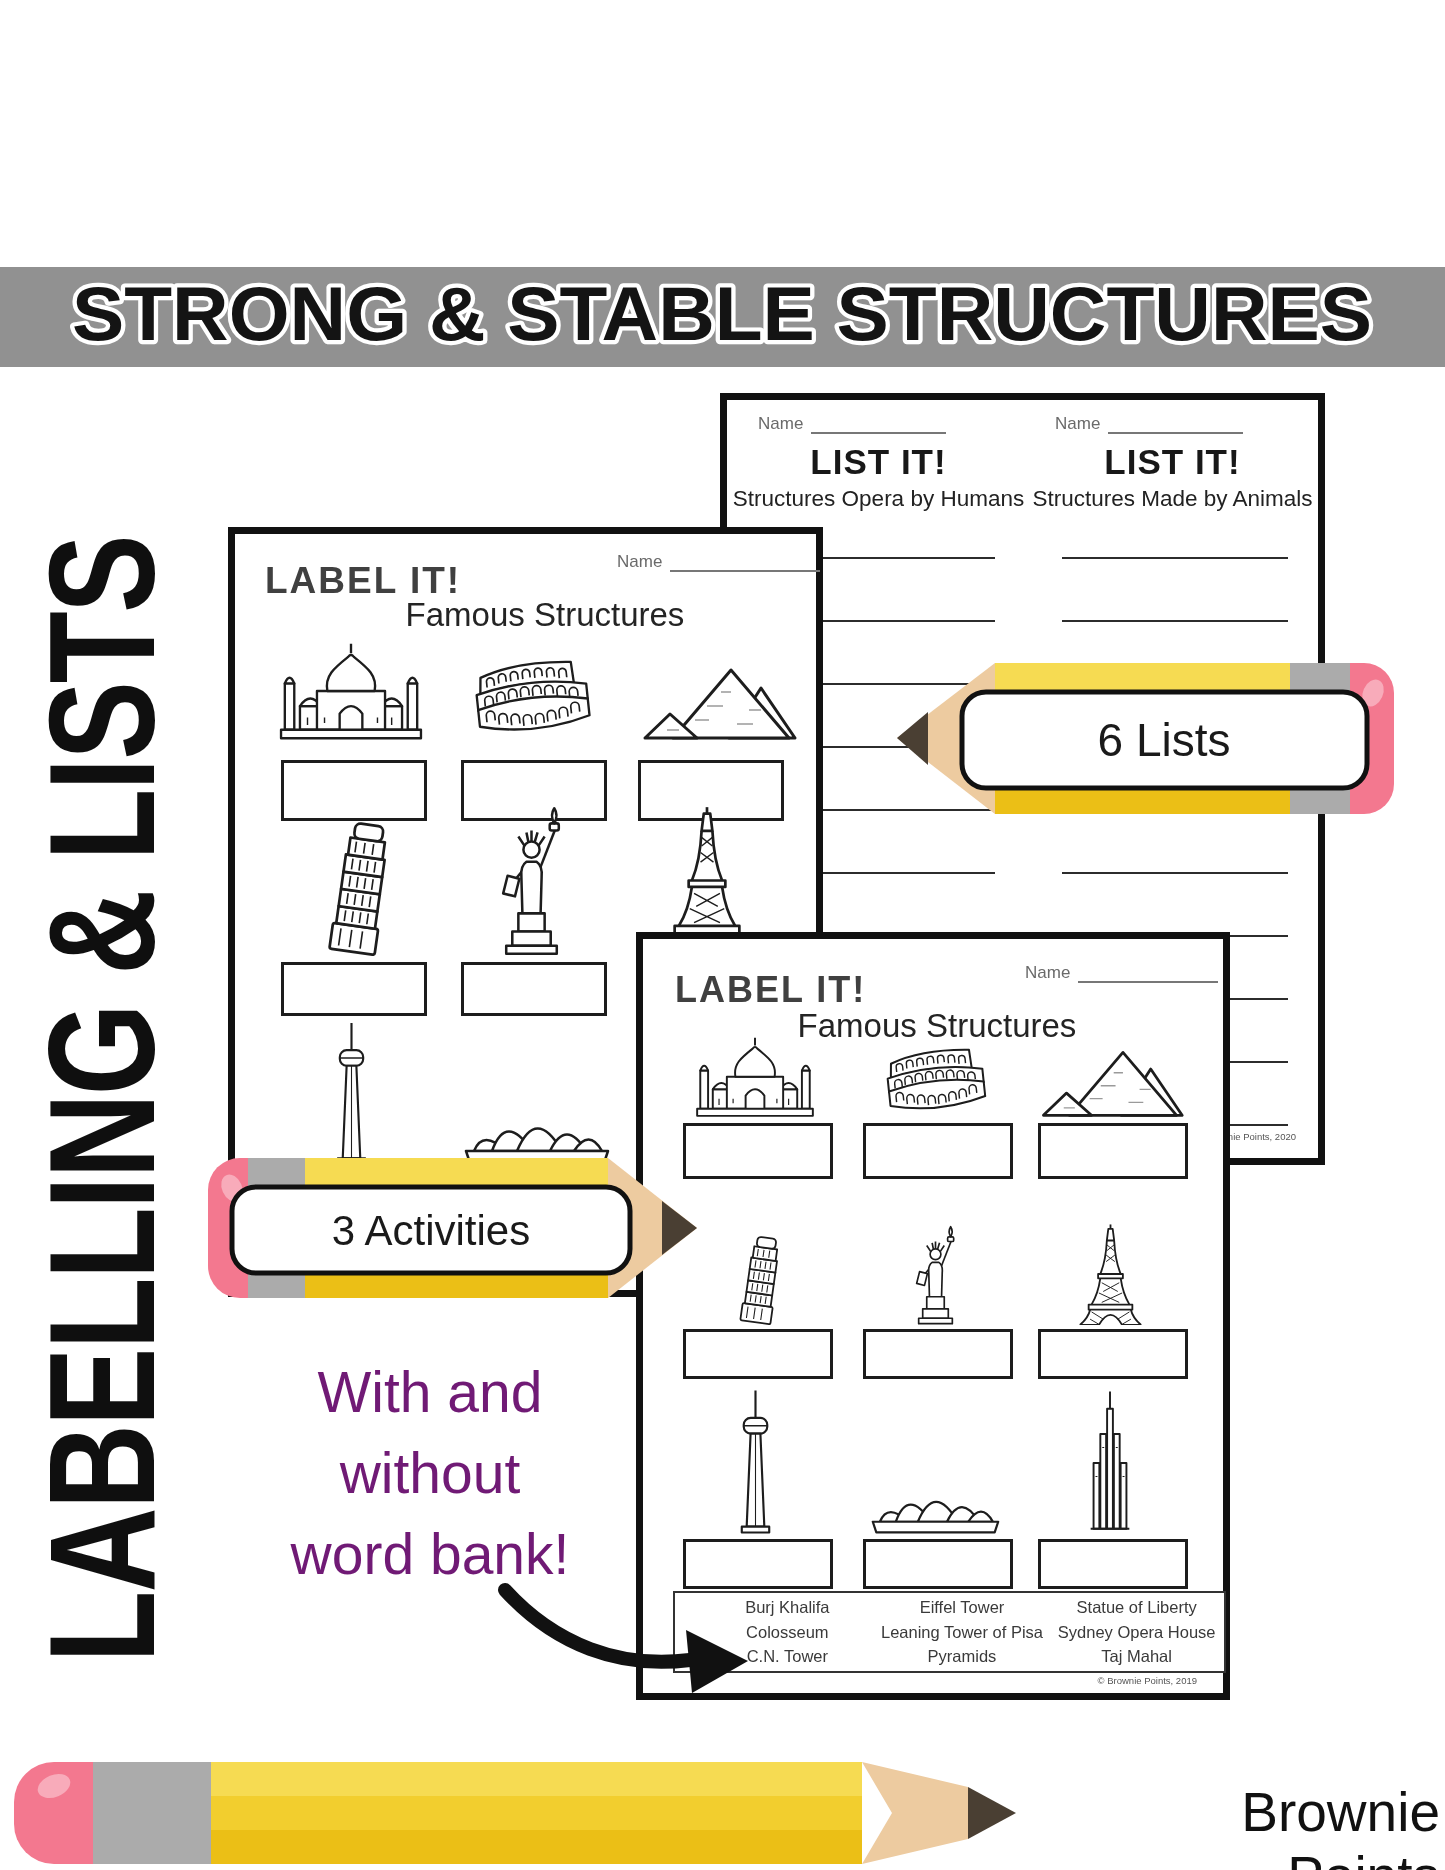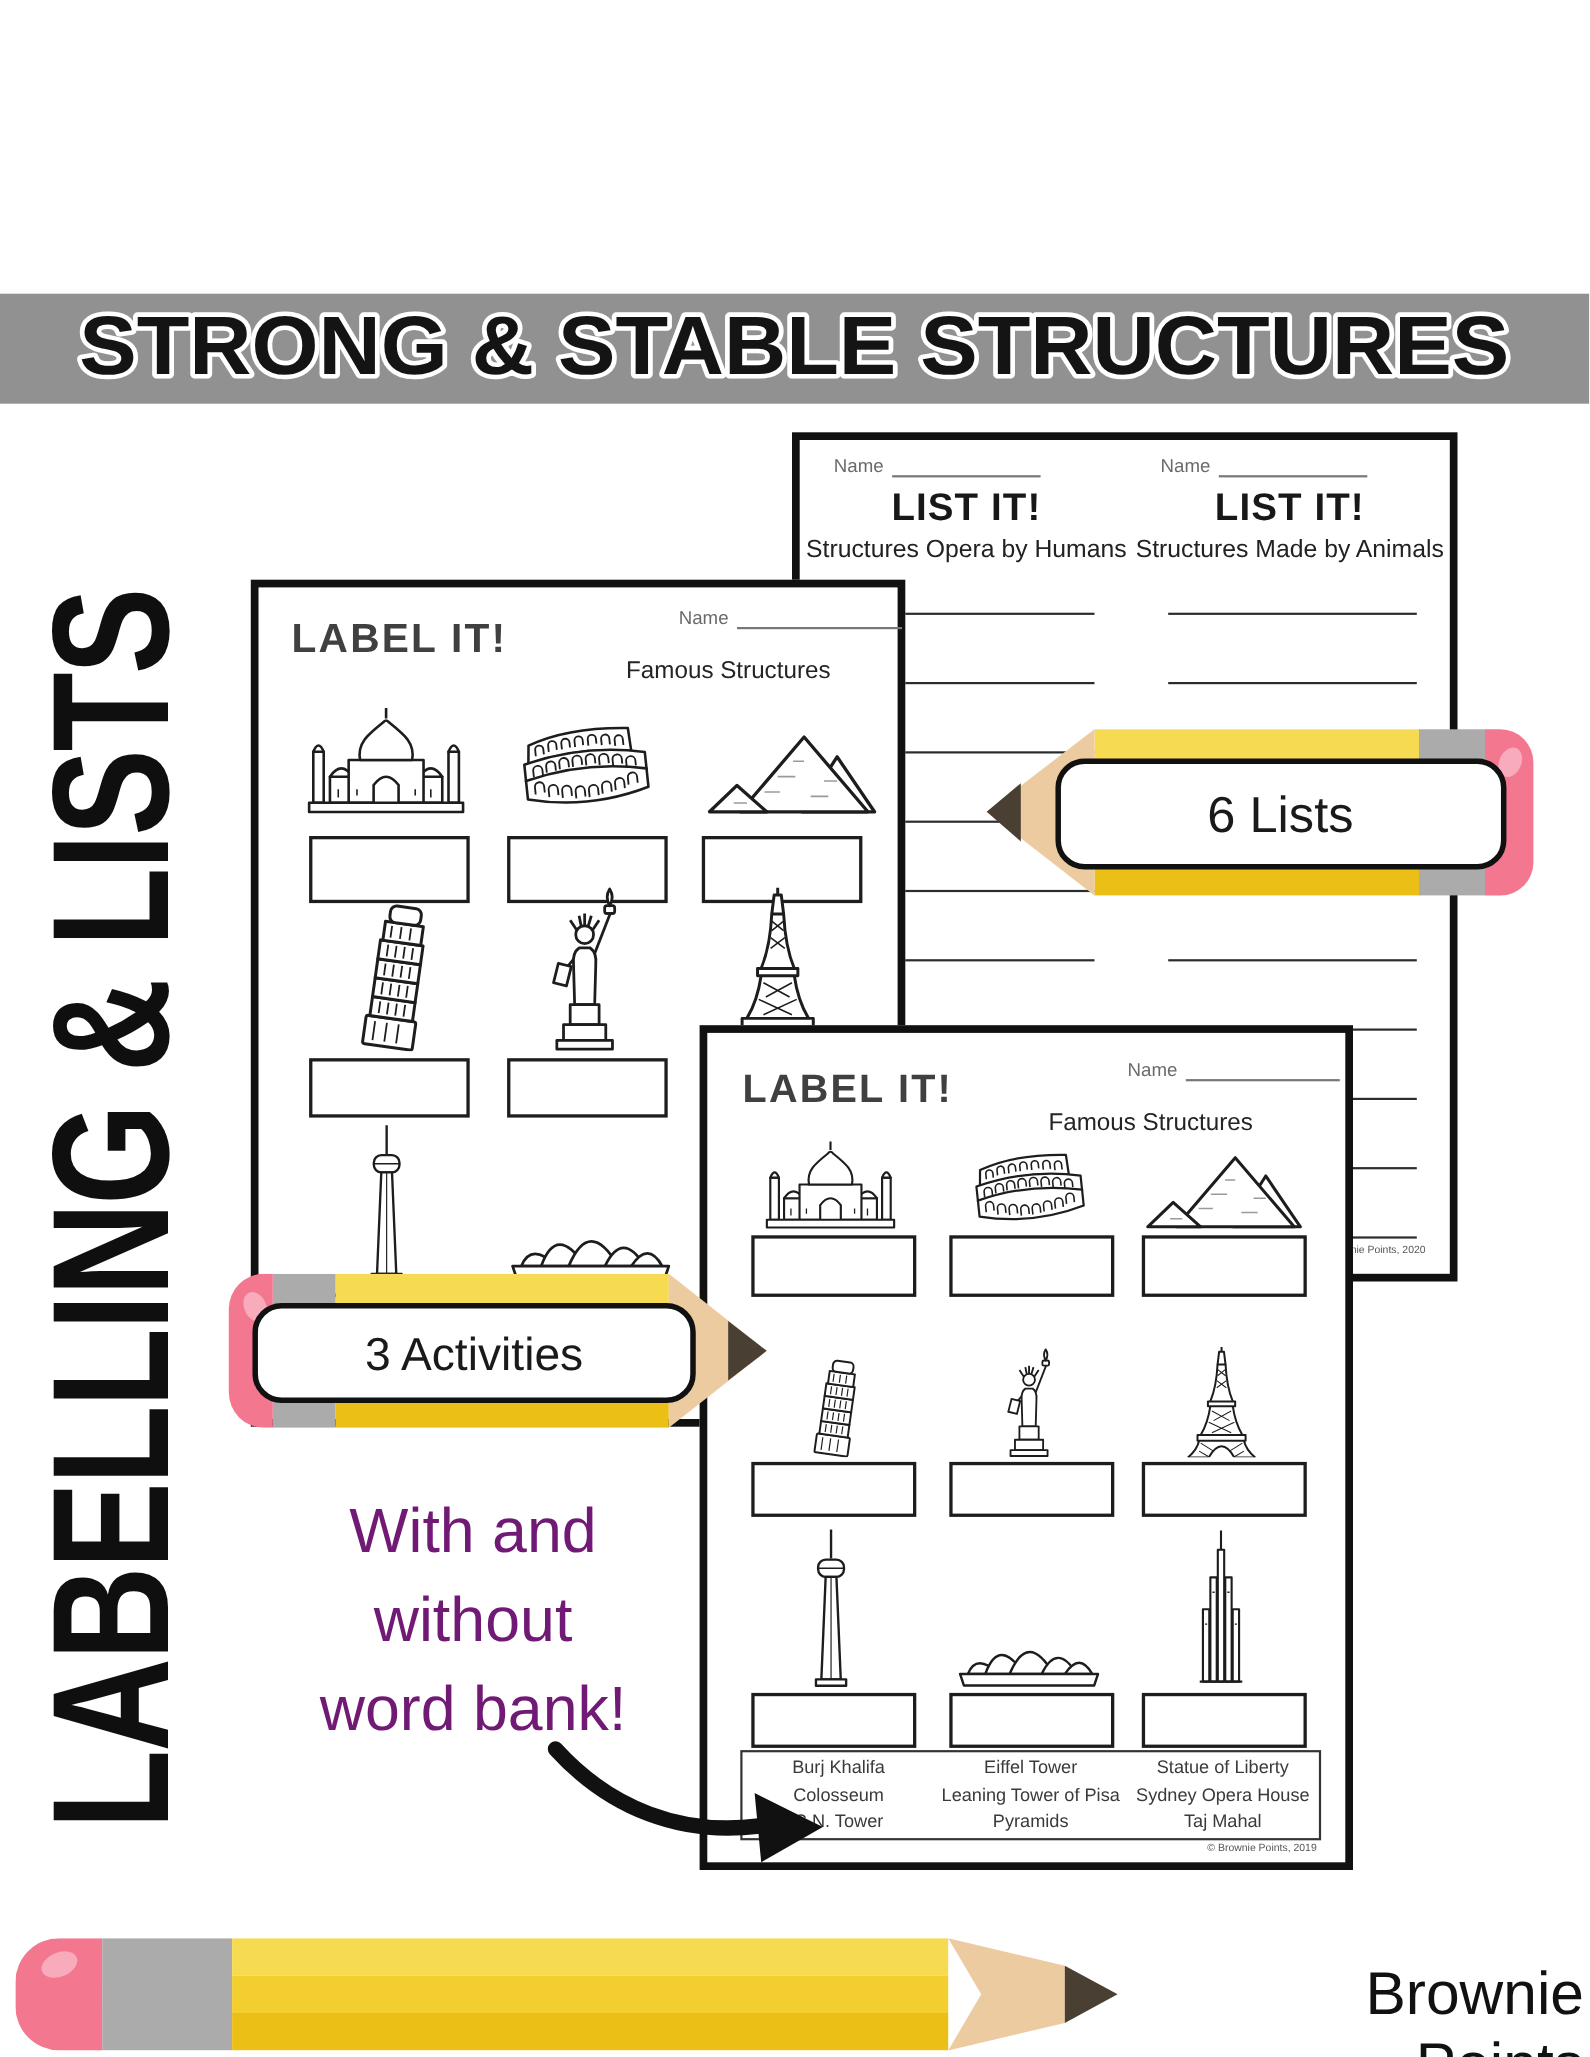--- a/index.html
+++ b/index.html
@@ -13,33 +13,33 @@
   .band-gray{position:absolute;left:0;top:267px;width:1445px;height:100px;background:var(--banner-gray,#919191);}
 
   
   .side-banner{position:absolute;left:-500px;top:1032px;width:1205px;height:135px;
     transform:rotate(-90deg) scaleY(1.28);white-space:nowrap;text-align:center;
     font-weight:700;font-size:118px;letter-spacing:-2px;line-height:135px;color:#0f0f0f;}
 
   
   .page{position:absolute;background:#fff;border:7px solid #111;}
   .ws-title{position:absolute;font-weight:700;letter-spacing:2px;color:#404040;}
-  .ws-subtitle{position:absolute;text-align:right;font-size:22px;color:#242424;}
+  .ws-subtitle{position:absolute;text-align:center;font-size:33px;color:#242424;}
   .name-row{position:absolute;display:flex;align-items:flex-end;gap:8px;color:#6a6a6a;font-size:17px;}
   .name-line{display:inline-block;width:150px;height:1px;border-bottom:2px solid #777;}
   .answer-box{position:absolute;border:3px solid #1d1d1d;background:#fff;}
   .icon-slot{position:absolute;display:flex;align-items:flex-end;justify-content:center;}
   .list-col-title{position:absolute;text-align:center;font-weight:700;font-size:35px;letter-spacing:1px;color:#181818;}
   .list-col-sub{position:absolute;text-align:center;font-size:22.5px;color:#222;}
   .line-stack{position:absolute;}
   .wline{height:63px;box-sizing:border-box;border-bottom:2.5px solid #2c2c2c;}
   .copyright{position:absolute;font-size:9.5px;color:#555;}
   .word-bank{position:absolute;border:2.5px solid #333;background:#fff;display:grid;
     grid-template-columns:1fr 1fr 1fr;align-content:space-evenly;justify-items:center;
-    font-size:16.5px;color:#3a3a3a;}
+    font-size:16.5px;color:#3a3a3a;padding-left:25px;}
   
   .note{position:absolute;left:250px;top:1352px;width:360px;text-align:center;
     font-size:57px;line-height:1.42;color:#701a75;}
   .brand{position:absolute;left:1080px;top:1780px;width:360px;text-align:right;
     font-size:55px;color:#111;}
   .hidden-defs{position:absolute;width:0;height:0;overflow:hidden;}
 </style>
 </head>
 <body>
 

